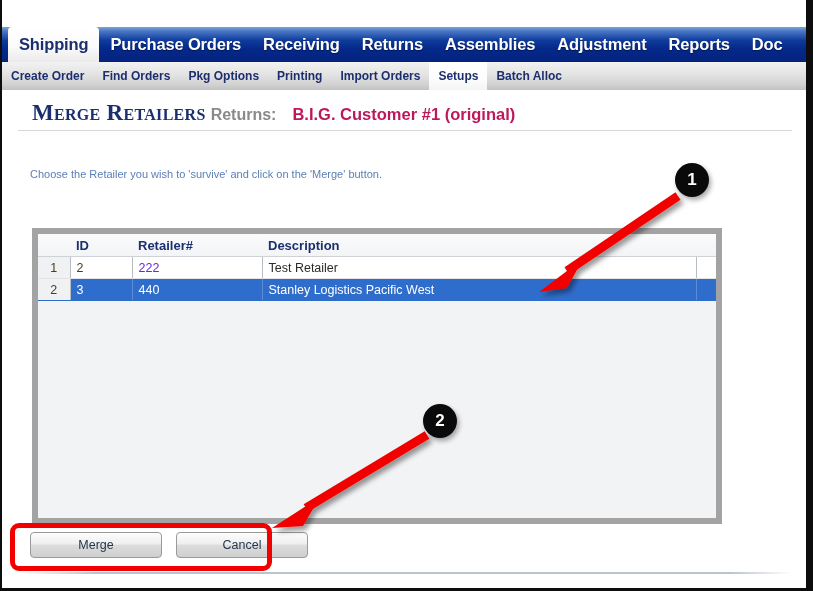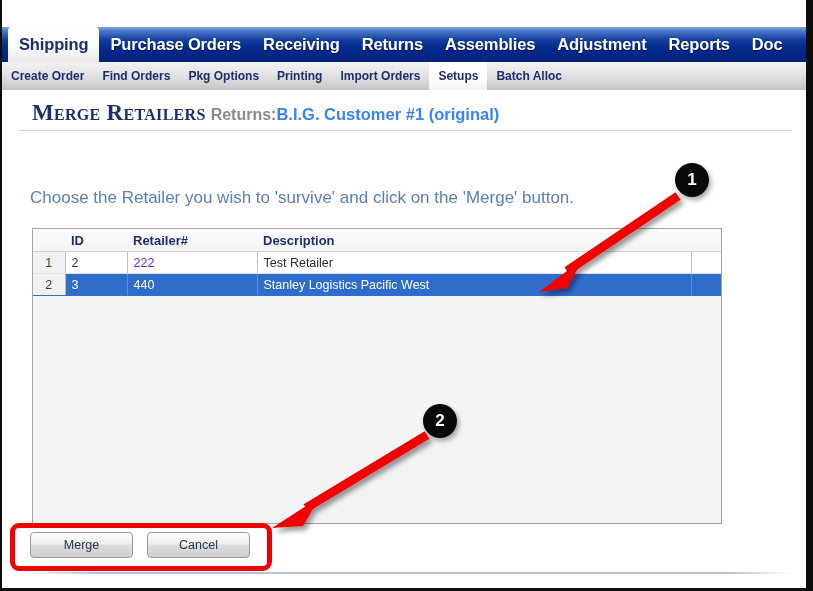--- a/index.html
+++ b/index.html
@@ -117,48 +117,47 @@
   }
   #heading-customer-label {
     font-size: 16px;
     font-weight: bold;
     color: #8a8a8a;
     margin-left: 5px;
   }
   #heading-customer-name {
     font-size: 16.5px;
     font-weight: bold;
-    color: #3b82f6;
-    margin-left: 0;
+    color: #be185d;
+    margin-left: 16px;
   }
   #heading-rule {
     position: absolute;
     left: 16px; top: 40px;
     width: 774px; height: 1px;
     background: #d7d7d7;
   }
 
   
   #instructions {
     position: absolute;
     left: 28px; top: 75px;
     color: #5b7fb5;
-    font-size: 17px;
+    font-size: 11px;
     line-height: 18px;
-    margin-top: 24px;
   }
   #instructions div { white-space: nowrap; }
 
   
   #grid-panel {
     position: absolute;
     left: 30px; top: 138px;
     width: 690px; height: 296px;
     box-sizing: border-box;
-    border: 1px solid #a3a3a3;
+    border: 6px solid #a3a3a3;
     background: #f2f3f5;
     overflow: hidden;
   }
   #grid-table {
     width: 100%;
     border-collapse: collapse;
     table-layout: fixed;
     font-size: 12.5px;
   }
   #grid-table col.c-rownum { width: 32px; }
@@ -216,21 +215,21 @@
   #grid-table tbody td.cell-tail { border-right: none; }
 
   
   #button-row {
     position: absolute;
     left: 28px; top: 442px;
     display: flex;
     gap: 14px;
   }
   .win-button {
-    width: 103px; height: 26px;
+    width: 132px; height: 26px;
     box-sizing: border-box;
     border: 1px solid #9a9a9a;
     border-radius: 4px;
     background: linear-gradient(to bottom,
         #fdfdfd 0%, #efefef 45%, #dcdcdc 52%, #cfcfcf 100%);
     color: #23364f;
     font-size: 12.5px;
     font-family: "Liberation Sans", sans-serif;
     cursor: pointer;
     box-shadow: inset 0 1px 0 #ffffff;

